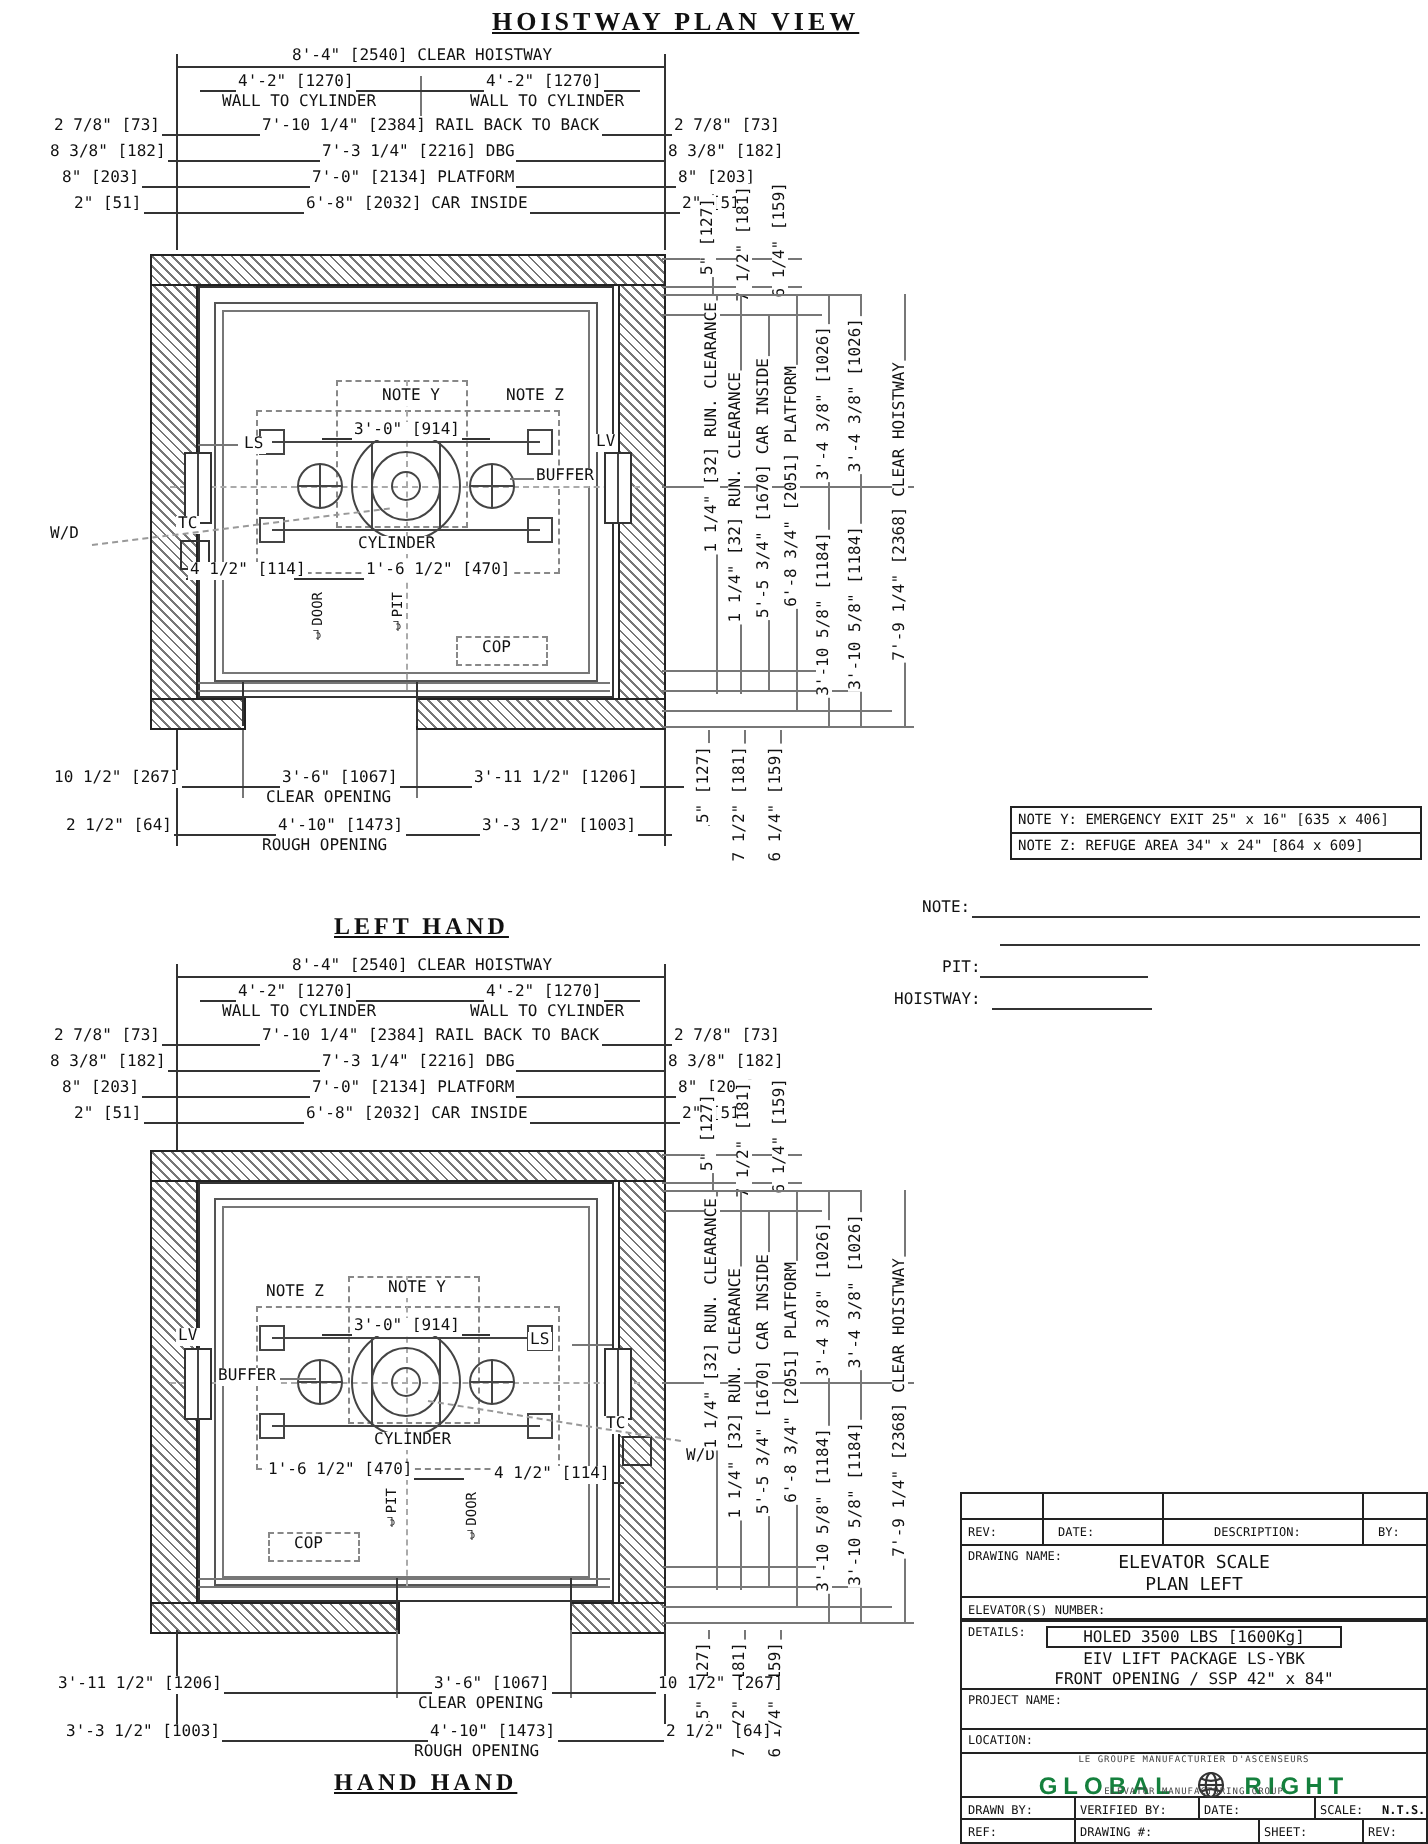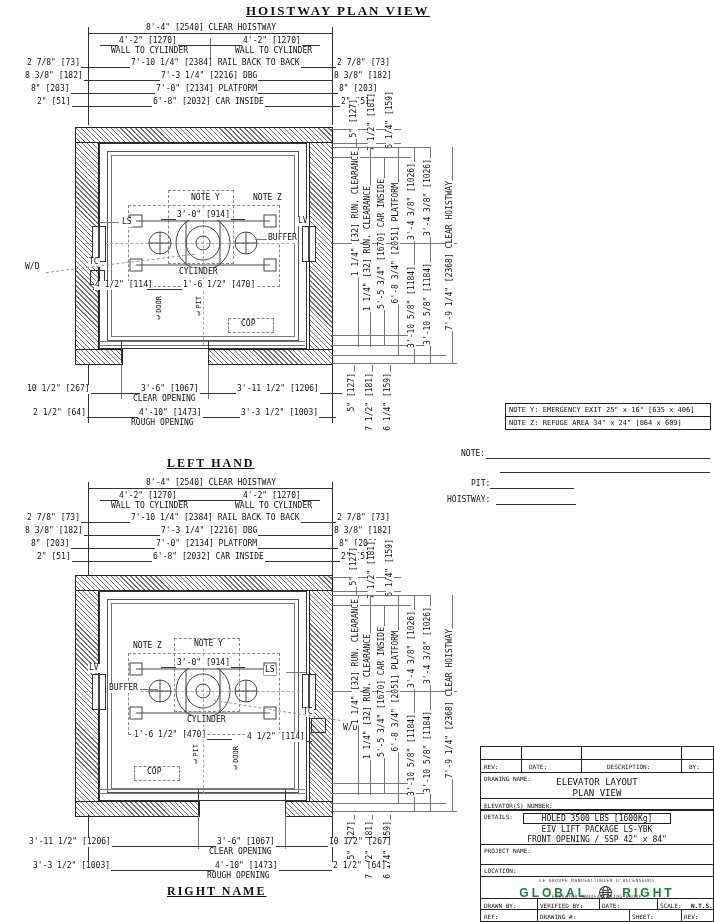--- a/index.html
+++ b/index.html
@@ -333,36 +333,36 @@
   <div class="hl" style="left:60px;top:846px;width:320px;"></div>
   <div class="t" style="left:28px;top:838px;">3'-11 1/2" [1206]</div>
   <div class="t" style="left:216px;top:838px;">3'-6" [1067]</div>
   <div class="t" style="left:208px;top:848px;">CLEAR OPENING</div>
   <div class="t" style="left:328px;top:838px;">10 1/2" [267]</div>
   <div class="hl" style="left:64px;top:870px;width:312px;"></div>
   <div class="t" style="left:32px;top:862px;">3'-3 1/2" [1003]</div>
   <div class="t" style="left:214px;top:862px;">4'-10" [1473]</div>
   <div class="t" style="left:206px;top:872px;">ROUGH OPENING</div>
   <div class="t" style="left:332px;top:862px;">2 1/2" [64]</div>
-  <div class="big" style="left:167px;top:884px;font-size:12px;">RIGHT NAME</div>
+  <div class="big" style="left:167px;top:884px;font-size:12px;">HAND HAND</div>
 
   <div id="tb">
     <div class="r" style="top:0;height:13px;"></div>
     <div class="vsep" style="left:40px;top:0;height:26px;"></div>
     <div class="vsep" style="left:100px;top:0;height:26px;"></div>
     <div class="vsep" style="left:200px;top:0;height:26px;"></div>
     <div class="r" style="top:13px;height:13px;"></div>
     <div class="lab" style="left:3px;top:16px;">REV:</div>
     <div class="lab" style="left:48px;top:16px;">DATE:</div>
     <div class="lab" style="left:126px;top:16px;">DESCRIPTION:</div>
     <div class="lab" style="left:208px;top:16px;">BY:</div>
     <div class="r" style="top:26px;height:26px;"></div>
     <div class="lab" style="left:3px;top:28px;">DRAWING NAME:</div>
-    <div class="cen" style="top:30px;font-size:9px;">ELEVATOR LAYOUT</div>
-    <div class="cen" style="top:41px;font-size:9px;">PLAN VIEW</div>
+    <div class="cen" style="top:30px;font-size:9px;">ELEVATOR SCALE</div>
+    <div class="cen" style="top:41px;font-size:9px;">PLAN LEFT</div>
     <div class="r" style="top:52px;height:12px;border-bottom-width:2px;"></div>
     <div class="lab" style="left:3px;top:55px;">ELEVATOR(S) NUMBER:</div>
     <div class="r" style="top:64px;height:34px;"></div>
     <div class="lab" style="left:3px;top:66px;">DETAILS:</div>
     <div class="cen" style="top:66px;font-size:8px;"><span class="boxed">HOLED 3500 LBS [1600Kg]</span></div>
     <div class="cen" style="top:78px;font-size:8px;">EIV LIFT PACKAGE LS-YBK</div>
     <div class="cen" style="top:88px;font-size:8px;">FRONT OPENING / SSP 42" x 84"</div>
     <div class="r" style="top:98px;height:20px;"></div>
     <div class="lab" style="left:3px;top:100px;">PROJECT NAME:</div>
     <div class="r" style="top:118px;height:12px;"></div>

